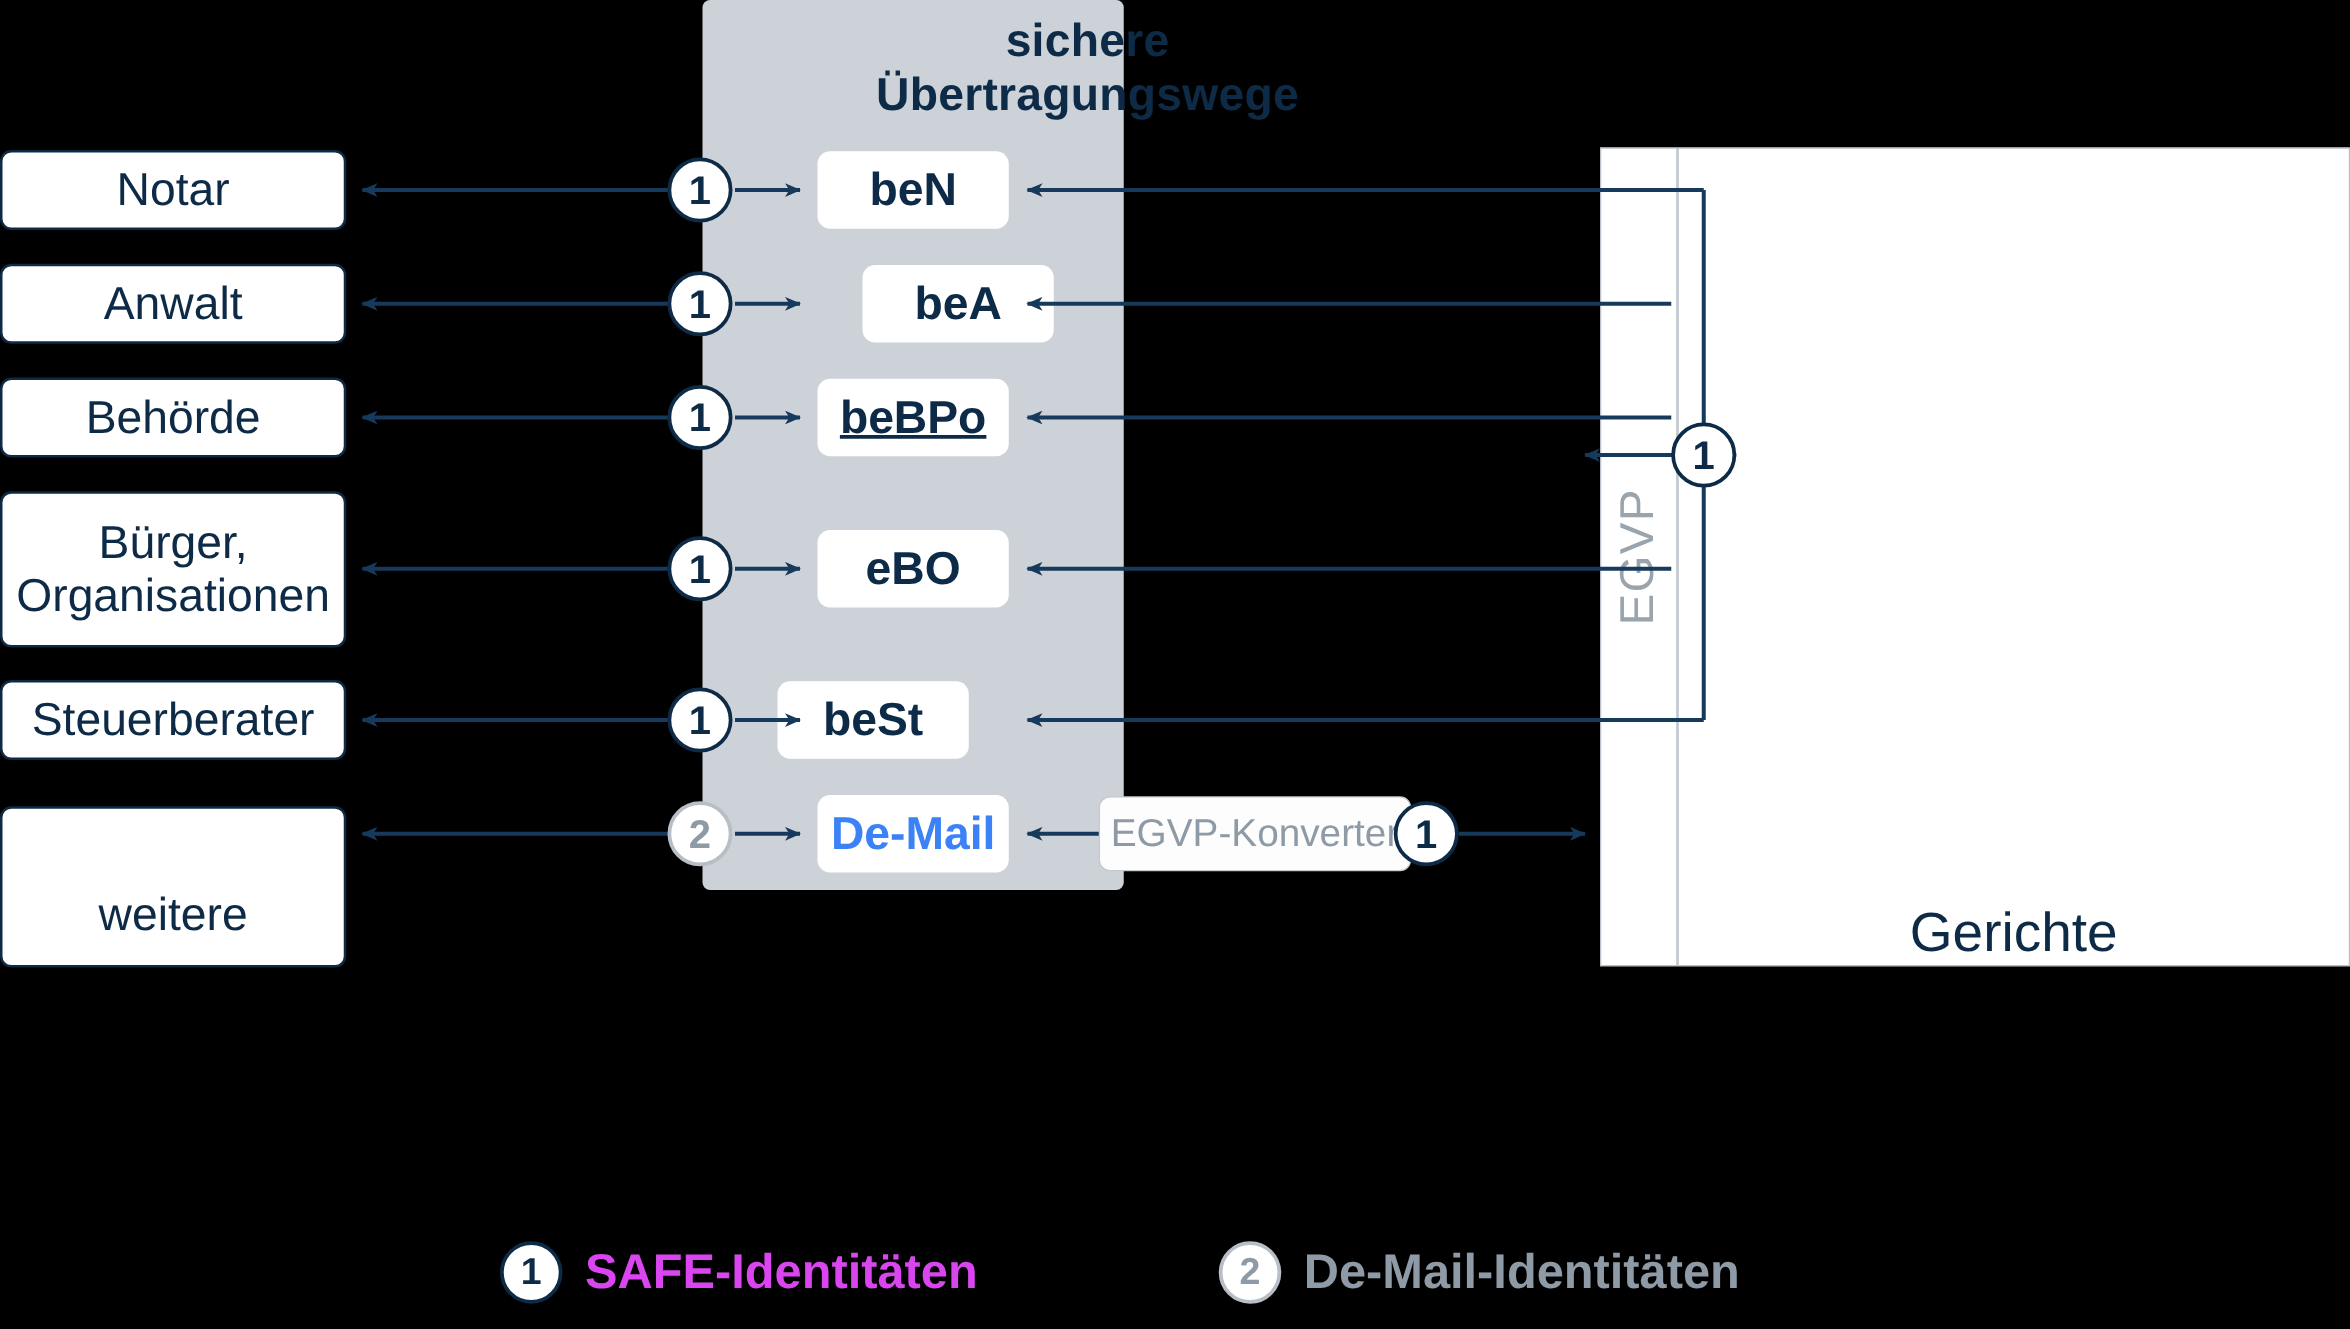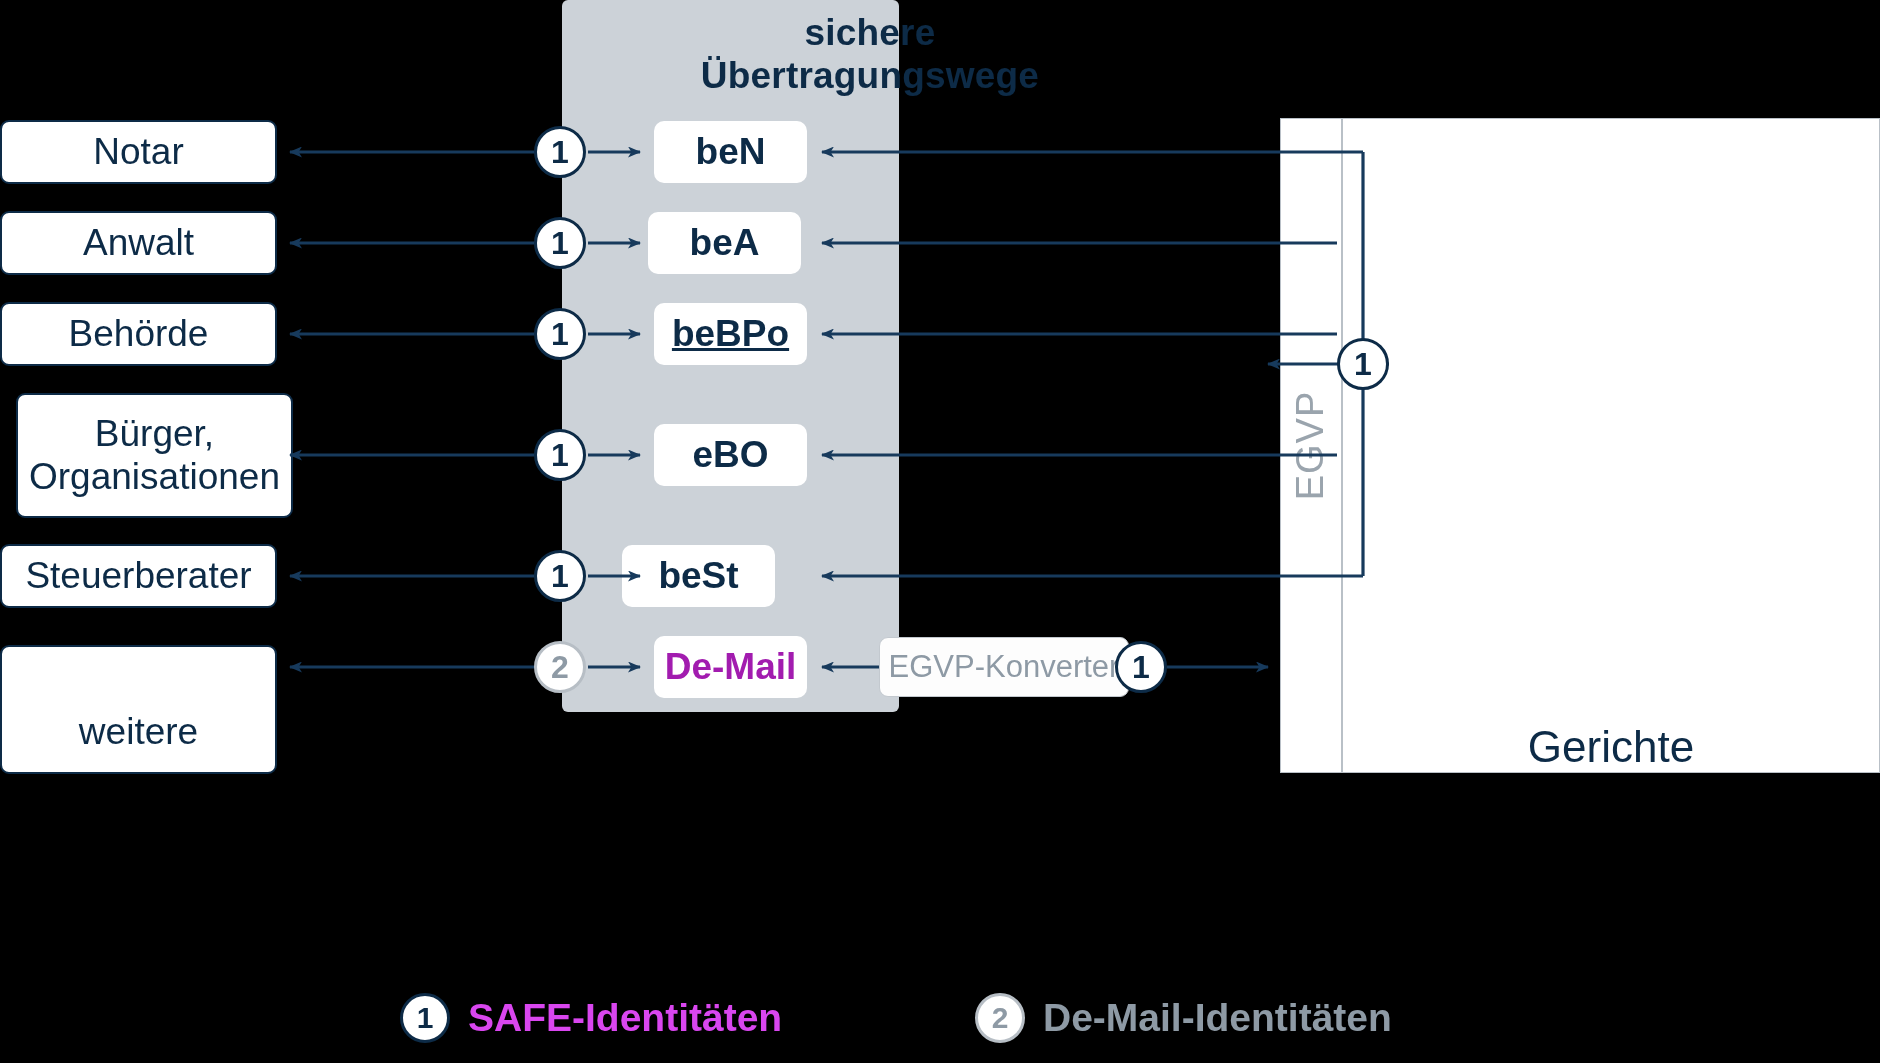--- a/index.html
+++ b/index.html
@@ -26,21 +26,21 @@
     display:flex;align-items:center;justify-content:center;
     color:#0d2b47;font-size:37px;line-height:1.12;text-align:center;
   }
   .box.two-line{line-height:1.14;}
 
   .chip{
     position:absolute;background:#ffffff;border:none;border-radius:10px;
     box-sizing:border-box;display:flex;align-items:center;justify-content:center;
     color:#0d2b47;font-size:37px;font-weight:bold;
   }
-  .chip.muted{color:#a21caf;}
+  .chip.muted{color:#3b82f6;}
 
   .konv{
     position:absolute;background:#fdfdfd;border:1.5px solid #c3c9cf;
     border-radius:9px;box-sizing:border-box;
     display:flex;align-items:center;justify-content:center;
     color:#8e9aa5;font-size:31px;
   }
 
   
   .egvp{
@@ -95,38 +95,38 @@
   </div>
 
   <div class="box" style="left:0px;top:211px;width:277px;height:64px;">
     <span>Anwalt</span>
   </div>
 
   <div class="box" style="left:0px;top:302px;width:277px;height:64px;">
     <span>Behörde</span>
   </div>
 
-  <div class="box two-line" style="left:16px;top:393px;width:277px;height:125px;flex-direction:column;">
+  <div class="box two-line" style="left:0px;top:393px;width:277px;height:125px;flex-direction:column;">
     <span>Bürger,</span>
     <span>Organisationen</span>
   </div>
 
   <div class="box" style="left:0px;top:544px;width:277px;height:64px;">
     <span>Steuerberater</span>
   </div>
 
   <div class="box" style="left:0px;top:645px;width:277px;height:129px;">
     <span style="margin-top:44px;">weitere</span>
   </div>
 
   <div class="chip" style="left:654px;top:121px;width:153px;height:62px;">
     <span>beN</span>
   </div>
 
-  <div class="chip" style="left:648px;top:212px;width:153px;height:62px;">
+  <div class="chip" style="left:690px;top:212px;width:153px;height:62px;">
     <span>beA</span>
   </div>
 
   <div class="chip" style="left:654px;top:303px;width:153px;height:62px;text-decoration:underline;">
     <span>beBPo</span>
   </div>
 
   <div class="chip" style="left:654px;top:424px;width:153px;height:62px;">
     <span>eBO</span>
   </div>

